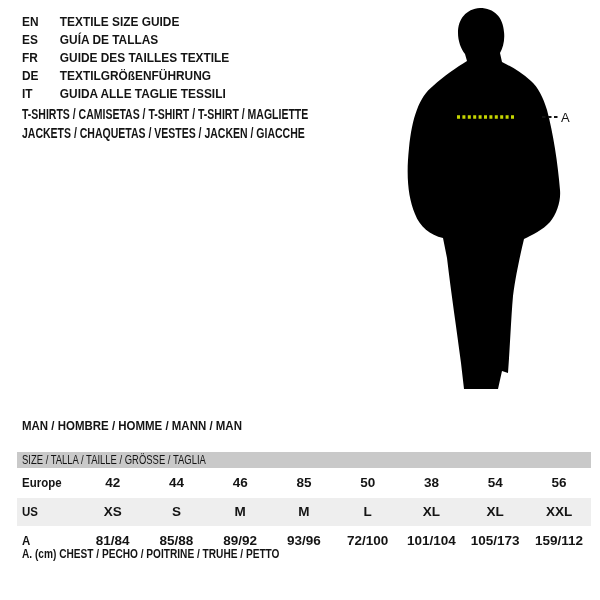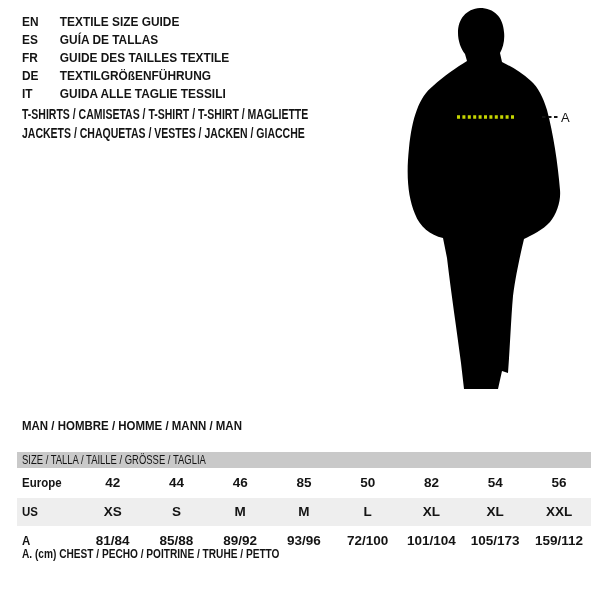--- a/index.html
+++ b/index.html
@@ -155,21 +155,21 @@
       </tr>
     </thead>
     <tbody id="size-rows">
         <tr>
           <td class="label-cell"><span class="sx85">Europe</span></td>
           <td>42</td>
           <td>44</td>
           <td>46</td>
           <td>85</td>
           <td>50</td>
-          <td>82</td>
+          <td>38</td>
           <td>54</td>
           <td>56</td>
         </tr>
         <tr class="shaded">
           <td class="label-cell"><span class="sx85">US</span></td>
           <td>XS</td>
           <td>S</td>
           <td>M</td>
           <td>M</td>
           <td>L</td>

